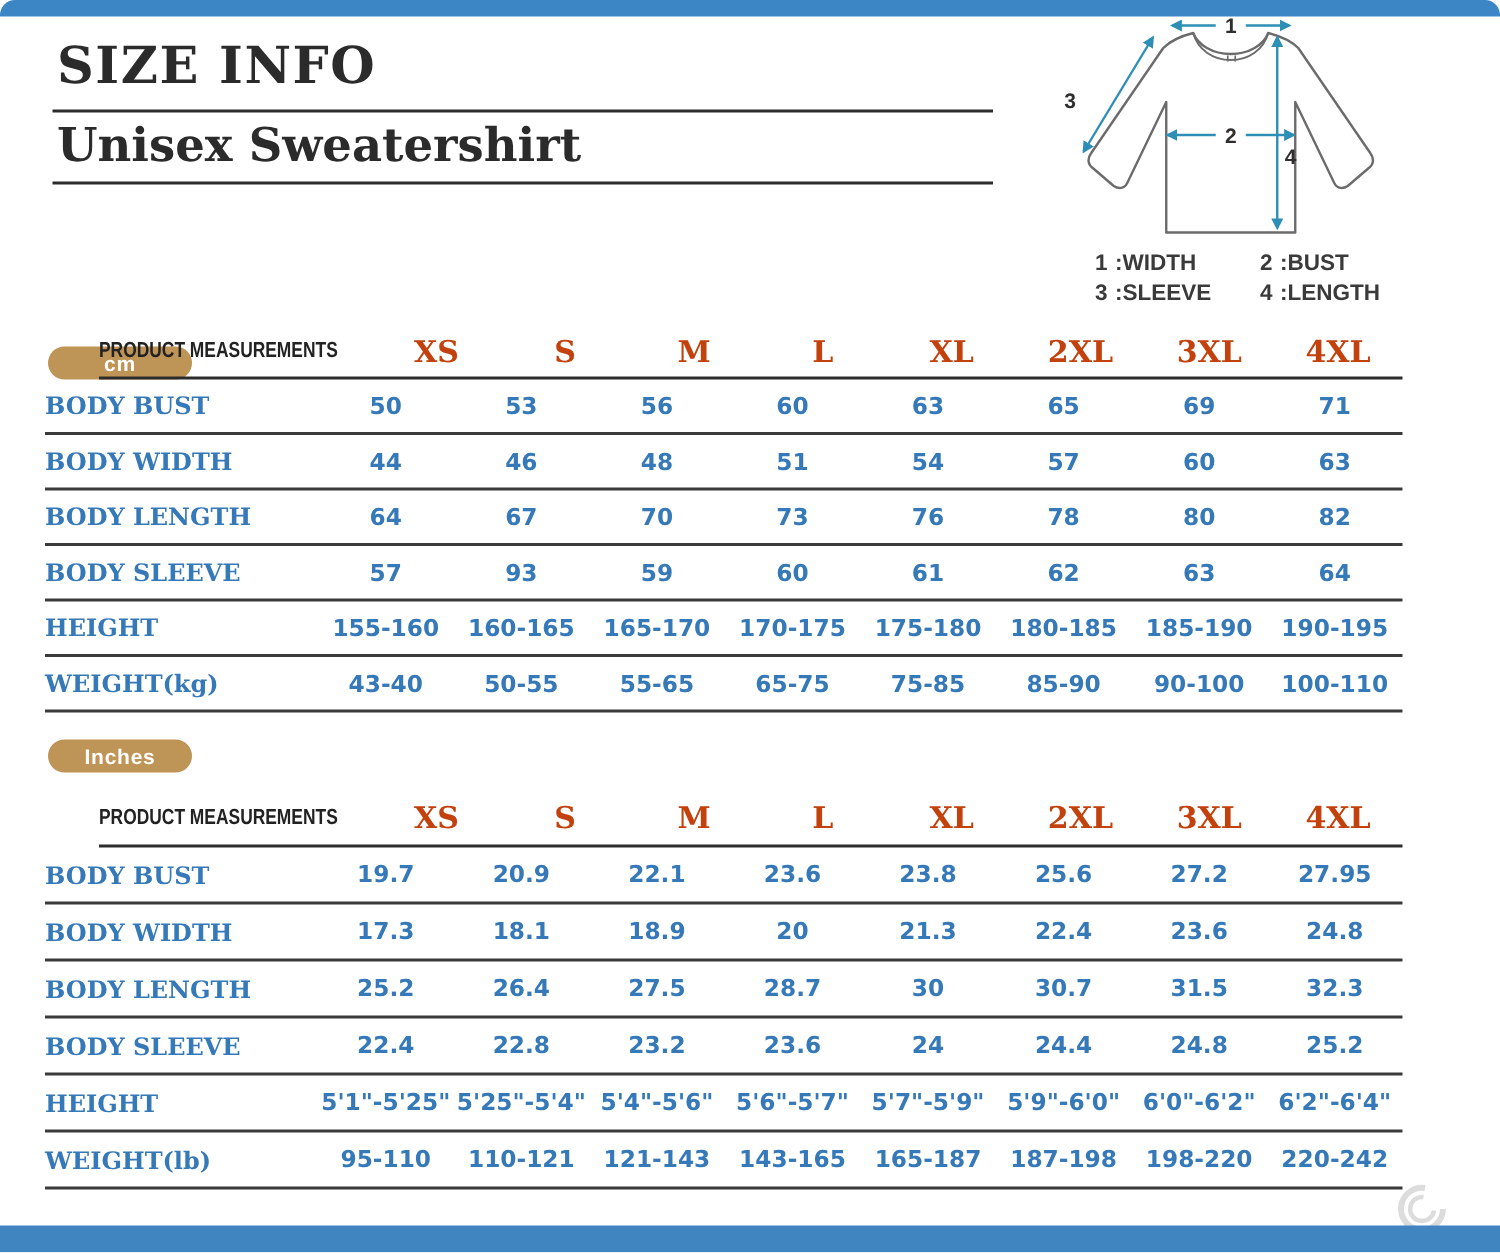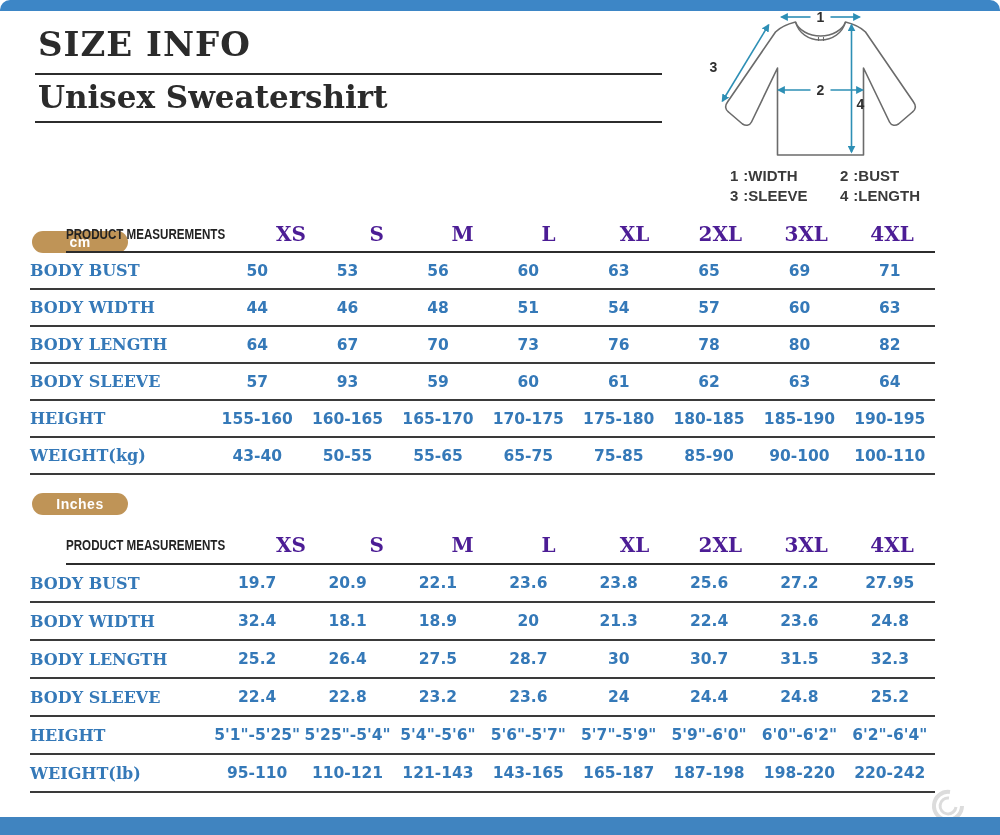--- a/index.html
+++ b/index.html
@@ -16,21 +16,21 @@
   .badge-cm{top:183px;margin-top:48px;} .badge-inches{top:493px;}
 
   .size-table{position:absolute;left:30px;width:905px;}
   #cm-table{top:216px;} #inches-table{top:527px;}
   .trow{display:grid;grid-template-columns:182px repeat(8,1fr);align-items:center;border-bottom:2px solid #3a3a3a;height:35px;}
   #inches-table .trow{height:36px;}
   .thead{border-bottom:2px solid #2c2c2c;margin-left:36px;}
   .tlabel{font-family:"DejaVu Serif",serif;font-weight:bold;color:#3579b8;font-size:16px;white-space:nowrap;}
   .hlabel{color:#222;font-family:"Liberation Sans",sans-serif;font-weight:bold;font-size:14.5px;transform:scaleX(.8);transform-origin:left center;letter-spacing:0;}
   .tcell{font-family:"DejaVu Sans",sans-serif;font-weight:bold;color:#3579b8;font-size:15.5px;text-align:center;white-space:nowrap;}
-  .hsize{font-family:"DejaVu Serif",serif;color:#4c1d95;font-size:20px;}
+  .hsize{font-family:"DejaVu Serif",serif;color:#c2410c;font-size:20px;}
 
   .diagram{position:absolute;left:703px;top:8px;width:240px;height:158px;}
   .legend{position:absolute;left:730px;top:167px;display:grid;grid-template-columns:110px auto;row-gap:3px;font-weight:bold;font-size:15px;color:#3a3a3a;font-family:"Liberation Sans",sans-serif;}
   .legend-item span{display:inline-block;}
   .legend-num{margin-right:5px;}
 
   .watermark{position:absolute;right:30px;bottom:8px;display:flex;align-items:center;gap:4px;}
   .watermark-text{font-family:"Liberation Sans",sans-serif;font-weight:bold;font-size:46px;letter-spacing:4px;color:#dcdcdc;line-height:1;}
 </style>
 </head>
@@ -185,21 +185,21 @@
         <div class="tcell">20.9</div>
         <div class="tcell">22.1</div>
         <div class="tcell">23.6</div>
         <div class="tcell">23.8</div>
         <div class="tcell">25.6</div>
         <div class="tcell">27.2</div>
         <div class="tcell">27.95</div>
       </div>
       <div class="trow">
         <div class="tlabel">BODY WIDTH</div>
-        <div class="tcell">32.4</div>
+        <div class="tcell">17.3</div>
         <div class="tcell">18.1</div>
         <div class="tcell">18.9</div>
         <div class="tcell">20</div>
         <div class="tcell">21.3</div>
         <div class="tcell">22.4</div>
         <div class="tcell">23.6</div>
         <div class="tcell">24.8</div>
       </div>
       <div class="trow">
         <div class="tlabel">BODY LENGTH</div>

